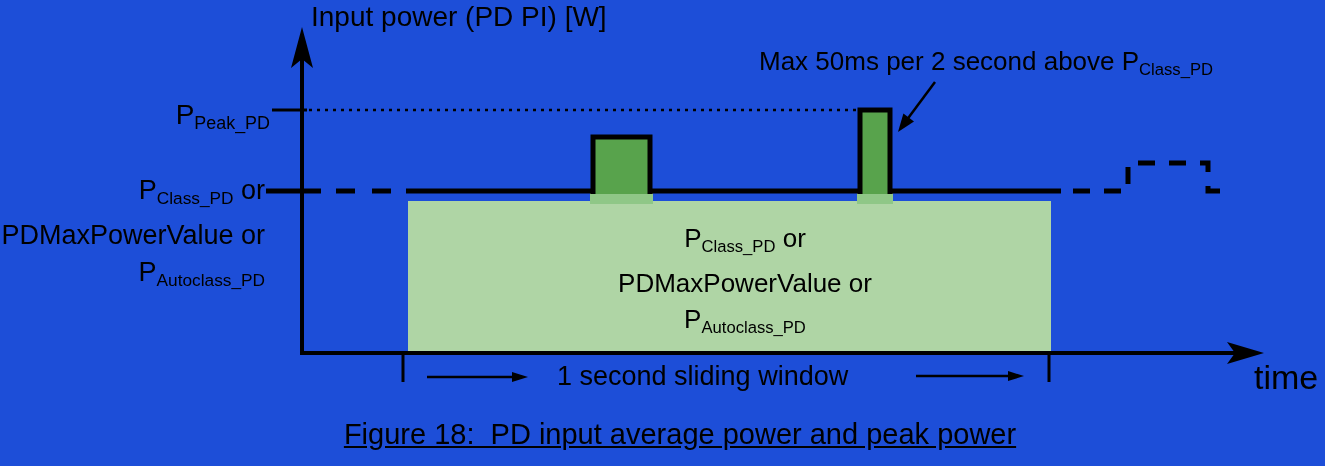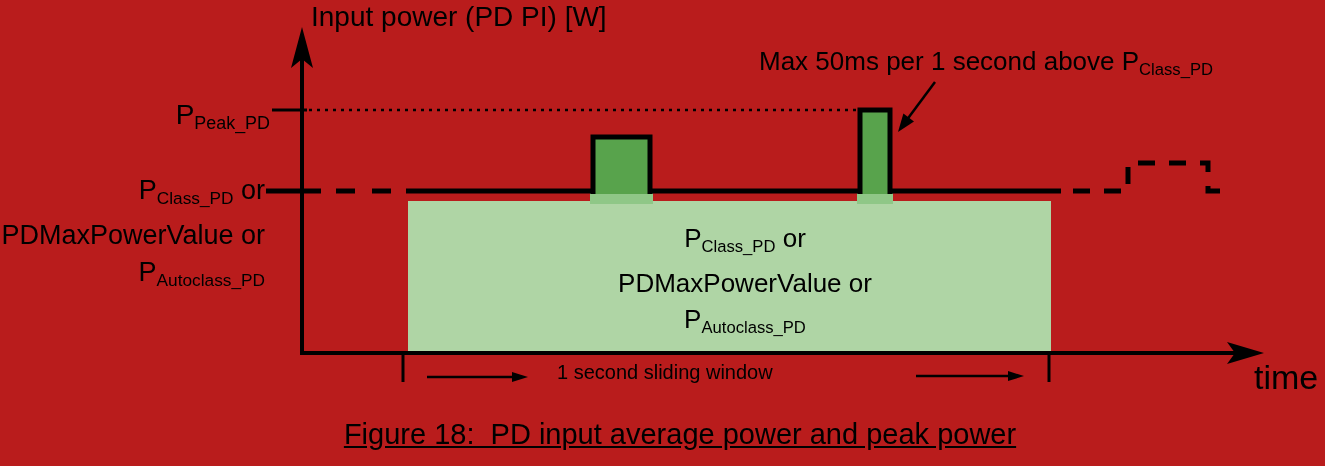--- a/index.html
+++ b/index.html
@@ -1,34 +1,34 @@
 <!DOCTYPE html>
 <html style="--pulse-green: #58a34c; --region-green: #afd5a5; --tab-green: #8fc787; --orange: #f89c52;"><head>
 <meta charset="utf-8">
 <style>
   html, body { margin: 0; padding: 0; background: #ffffff; }
   #stage {
     position: relative;
     width: 1325px; height: 466px;
-    background: #b91c1c;
+    background: #1d4ed8;
     font-family: "Liberation Sans", sans-serif;
     color: #000;
     overflow: hidden;
   }
   #diagram-svg { position: absolute; left: 0; top: 0; }
 
   .lbl { position: absolute; color: #000; }
   .sb  { font-size: 0.64em; vertical-align: -0.30em; letter-spacing: 0; margin-top: 48px; }
 
   .y-title   { left: 311px; top: 1px;  font-size: 28px; white-space: nowrap; }
   .peak-lbl  { left: 130px; top: 99px; width: 140px; text-align: right; font-size: 28px; white-space: nowrap; }
   .class-blk { left: 0px; top: 172px; width: 265px; text-align: right; font-size: 27px; line-height: 37px; white-space: nowrap; }
   .region-blk{ left: 555px; top: 220px; width: 380px; text-align: center; font-size: 26px; line-height: 36px; white-space: nowrap; }
   .annot     { left: 759px; top: 46px; font-size: 26px; white-space: nowrap; }
-  .window-lbl{ left: 557px; top: 361px; font-size: 20px; white-space: nowrap; }
+  .window-lbl{ left: 557px; top: 361px; font-size: 27px; white-space: nowrap; }
   .time-lbl  { left: 1254px; top: 358px; font-size: 34px; }
   .caption   { left: 290px; top: 418px; width: 780px; text-align: center; font-size: 29px; white-space: pre-wrap; text-decoration: underline; }
   .watermark { left: 1053px; top: 383px; font-size: 54px; line-height: 56px; color: var(--orange, #f89c52); white-space: nowrap; }
 
   .stroke-ink { stroke: #000; fill: none; }
   .fill-ink   { fill: #000; stroke: none; }
   .region     { fill: var(--region-green, #afd5a5); stroke: none; }
   .tab        { fill: var(--tab-green, #8fc787); stroke: none; }
   .pulse      { fill: var(--pulse-green, #58a34c); stroke: #000; stroke-width: 5; }
 </style>
@@ -80,21 +80,21 @@
     <div>PDMaxPowerValue or</div>
     <div><span>P</span><span class="sb">Autoclass_PD</span></div>
   </div>
 
   <div class="lbl region-blk">
     <div><span>P</span><span class="sb">Class_PD</span><span> or</span></div>
     <div>PDMaxPowerValue or</div>
     <div><span>P</span><span class="sb">Autoclass_PD</span></div>
   </div>
 
-  <div class="lbl annot"><span>Max 50ms per 1 second above P</span><span class="sb">Class_PD</span></div>
+  <div class="lbl annot"><span>Max 50ms per 2 second above P</span><span class="sb">Class_PD</span></div>
 
   <div class="lbl window-lbl">1 second sliding window</div>
 
   <div class="lbl time-lbl">time</div>
 
   <div class="lbl caption">Figure 18:  PD input average power and peak power</div>
 
 
 </div>
 

